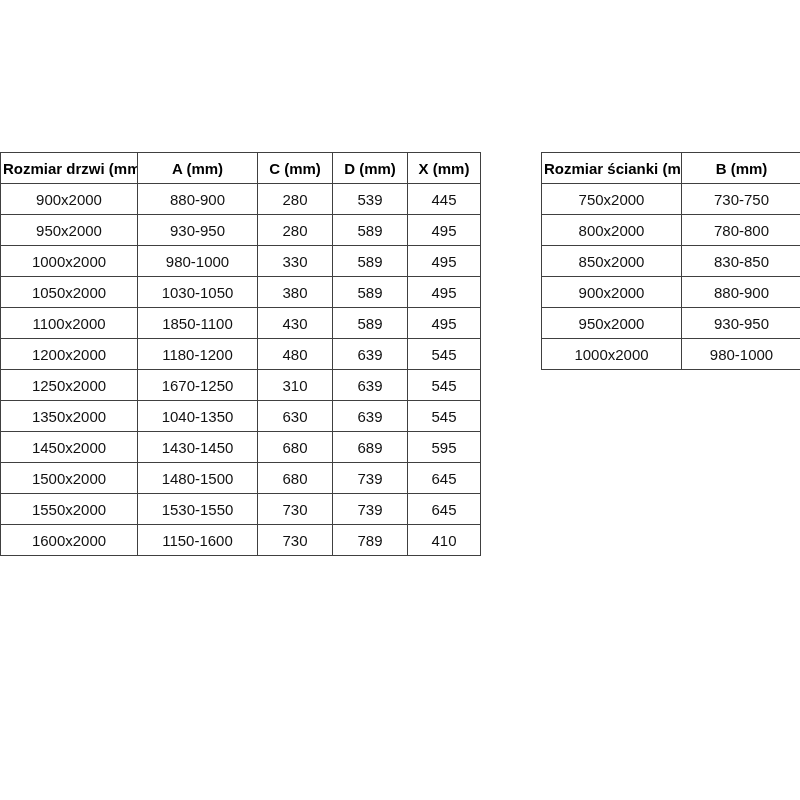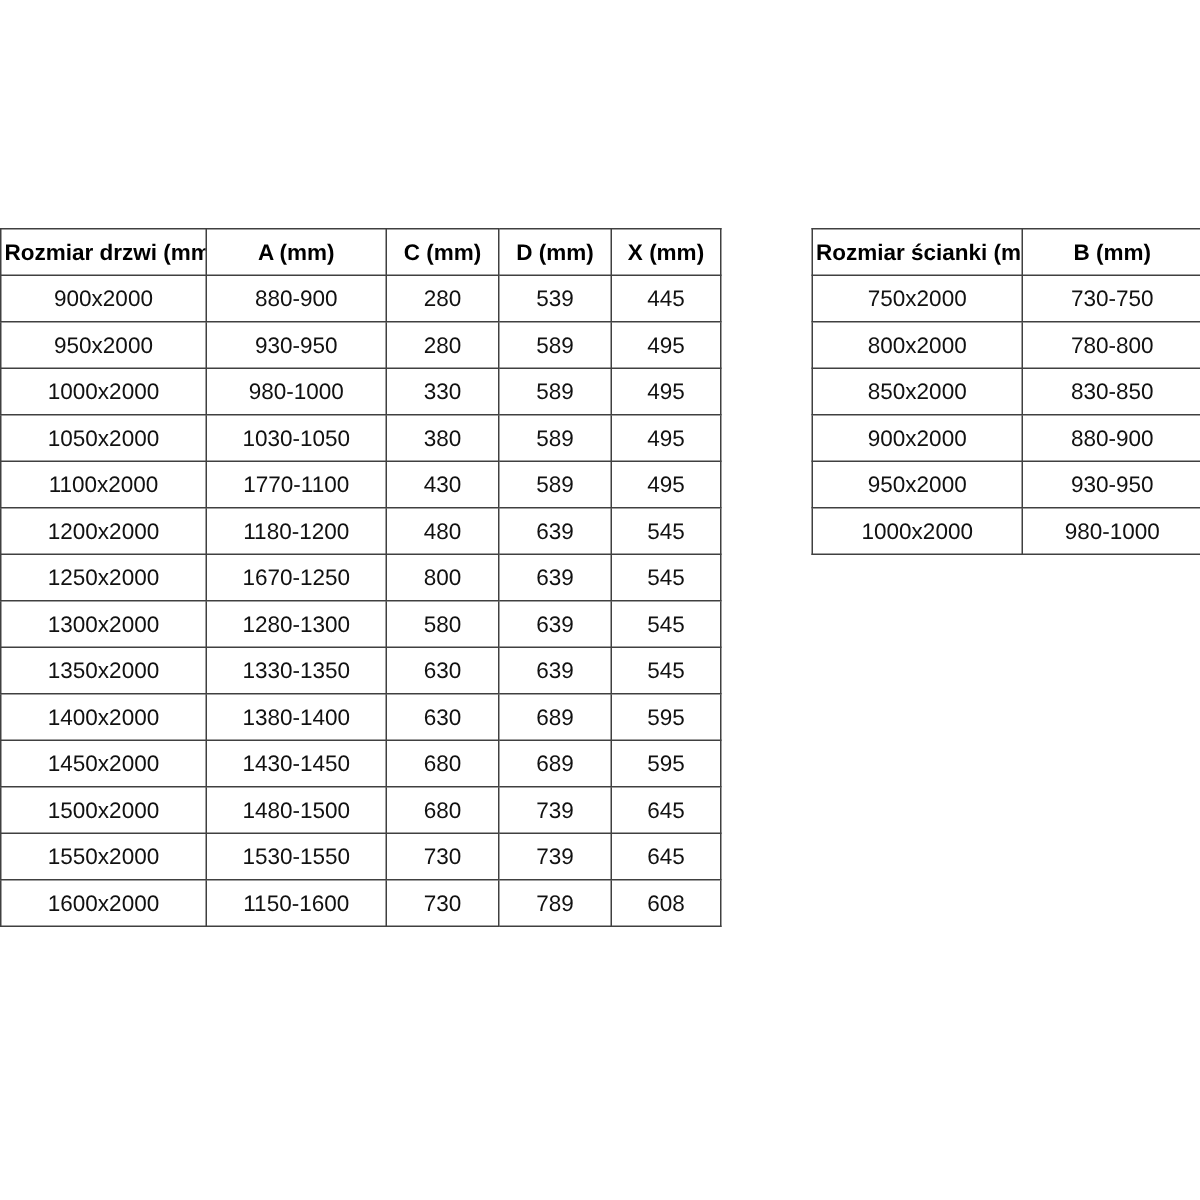--- a/index.html
+++ b/index.html
@@ -94,59 +94,45 @@
       </tr>
       <tr>
         <td>1050x2000</td>
         <td>1030-1050</td>
         <td>380</td>
         <td>589</td>
         <td>495</td>
       </tr>
       <tr>
         <td>1100x2000</td>
-        <td>1770-1100</td>
+        <td>1850-1100</td>
         <td>430</td>
         <td>589</td>
         <td>495</td>
       </tr>
       <tr>
         <td>1200x2000</td>
         <td>1180-1200</td>
         <td>480</td>
         <td>639</td>
         <td>545</td>
       </tr>
       <tr>
         <td>1250x2000</td>
         <td>1670-1250</td>
-        <td>800</td>
+        <td>310</td>
         <td>639</td>
         <td>545</td>
       </tr>
       <tr>
-        <td>1300x2000</td>
-        <td>1280-1300</td>
-        <td>580</td>
-        <td>639</td>
-        <td>545</td>
-      </tr>
-      <tr>
         <td>1350x2000</td>
-        <td>1330-1350</td>
+        <td>1040-1350</td>
         <td>630</td>
         <td>639</td>
         <td>545</td>
-      </tr>
-      <tr>
-        <td>1400x2000</td>
-        <td>1380-1400</td>
-        <td>630</td>
-        <td>689</td>
-        <td>595</td>
       </tr>
       <tr>
         <td>1450x2000</td>
         <td>1430-1450</td>
         <td>680</td>
         <td>689</td>
         <td>595</td>
       </tr>
       <tr>
         <td>1500x2000</td>
@@ -160,21 +146,21 @@
         <td>1530-1550</td>
         <td>730</td>
         <td>739</td>
         <td>645</td>
       </tr>
       <tr>
         <td>1600x2000</td>
         <td>1150-1600</td>
         <td>730</td>
         <td>789</td>
-        <td>608</td>
+        <td>410</td>
       </tr>
     </tbody>
 </table>
 
 <table class="spec" id="wall-table">
   <colgroup>
     <col style="width:140px">
     <col style="width:120px">
   </colgroup>
   <thead>

